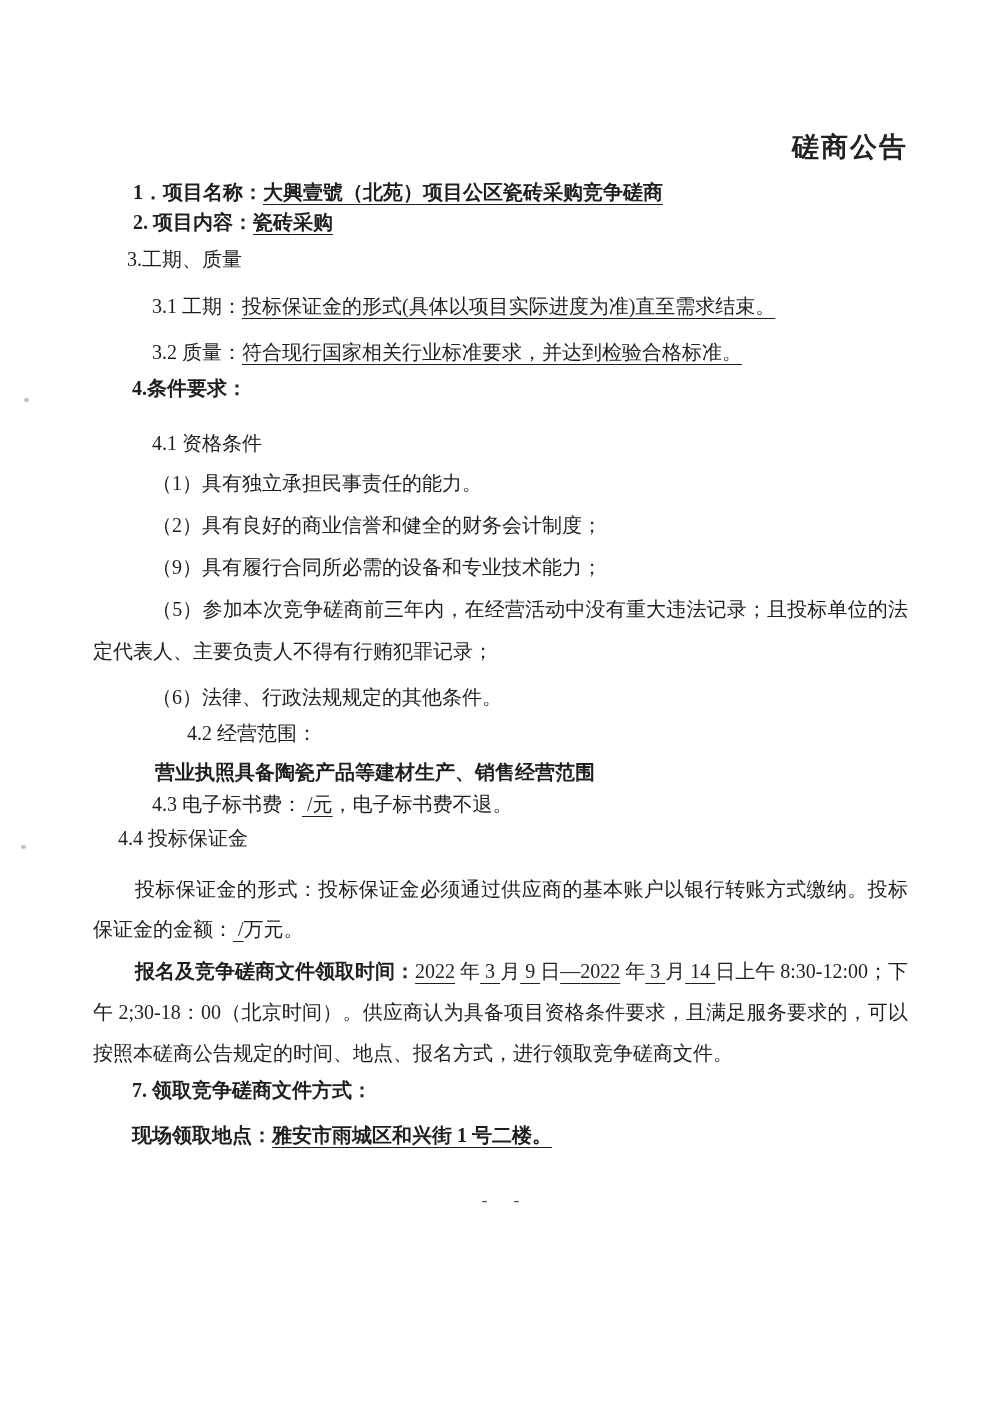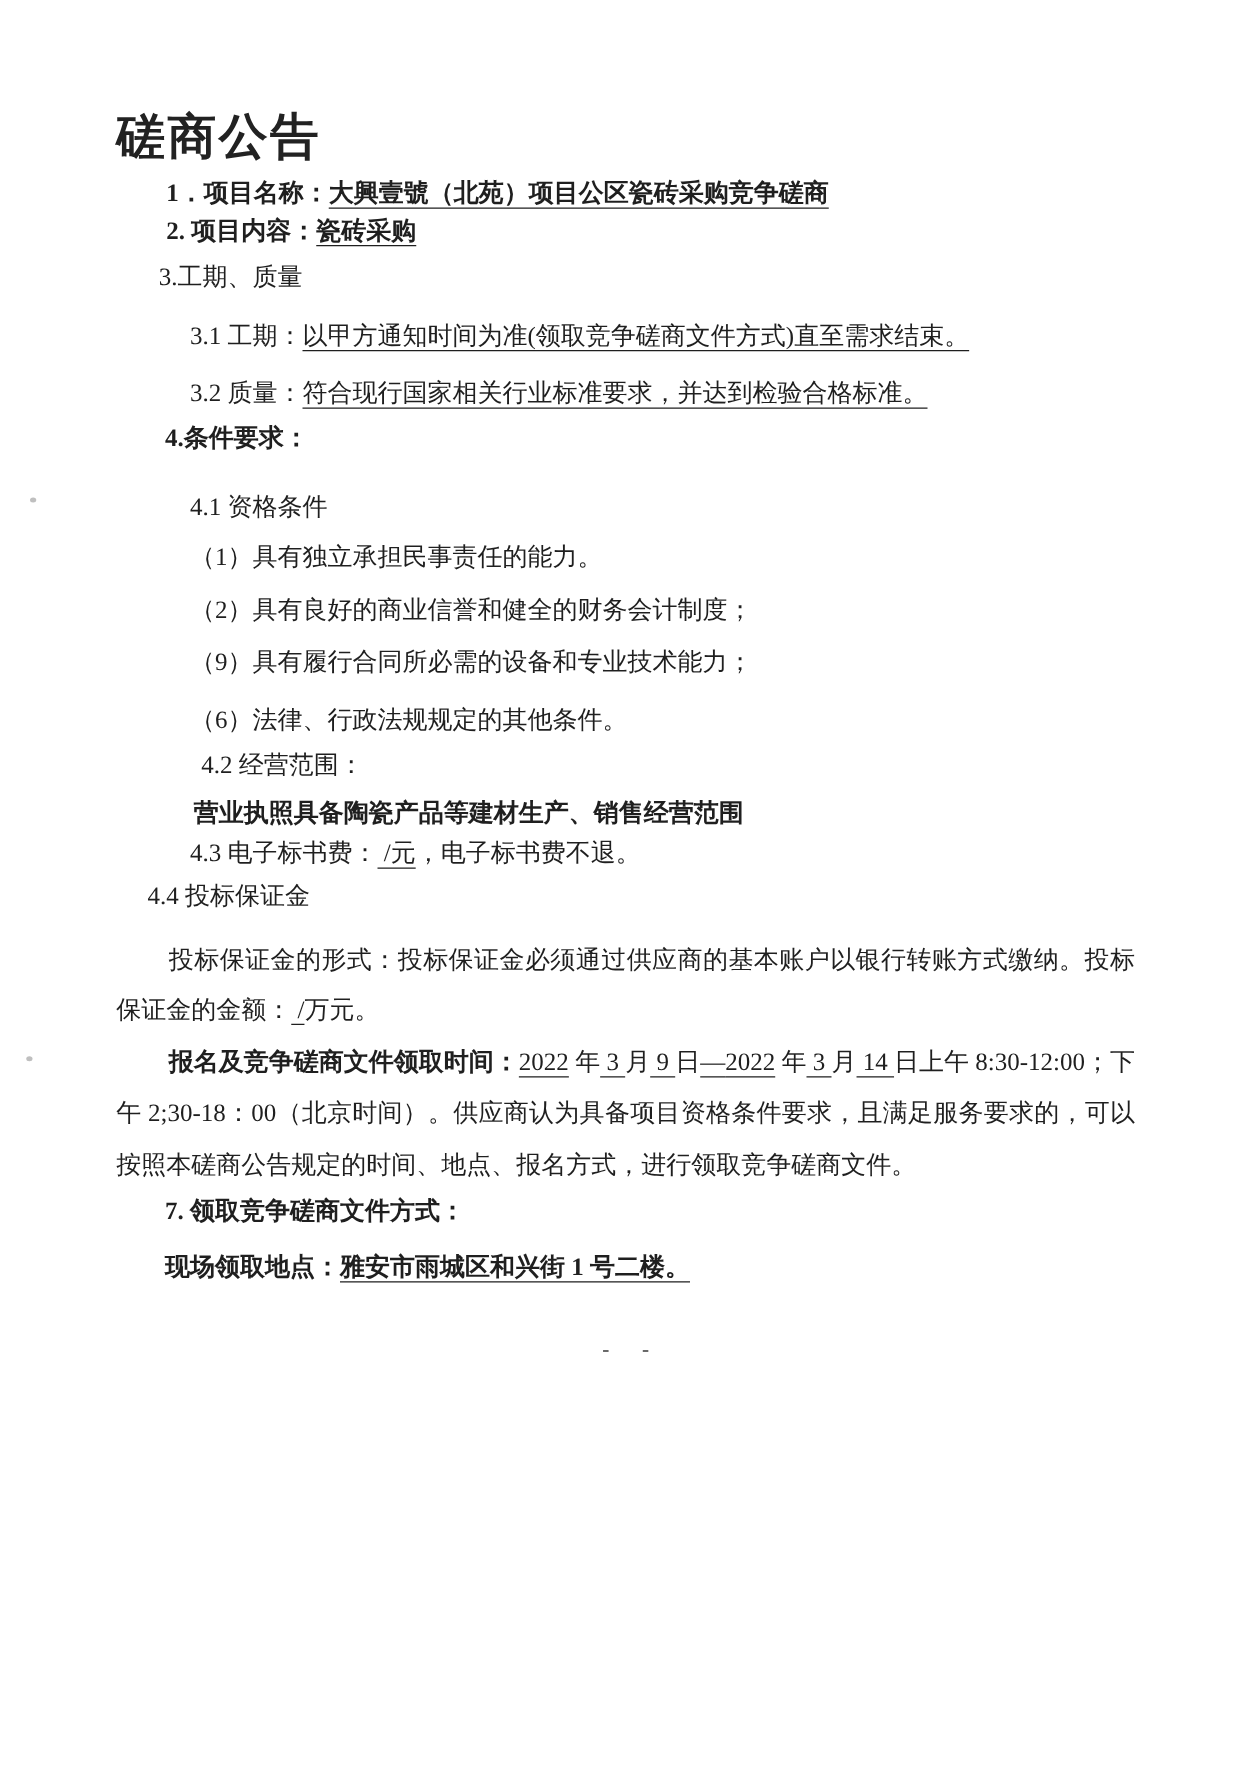--- a/index.html
+++ b/index.html
@@ -11,46 +11,47 @@
     margin: 0 auto;
     background: #ffffff;
     font-family: "Liberation Serif", "DejaVu Serif", serif;
     color: #1f1f1f;
     font-size: 20px;
     overflow: hidden;
   }
   .doc { padding: 88px 92px 0 93px; }
 
   .title {
-    text-align: left;
-    font-size: 39px;
+    text-align: right;
+    font-size: 27px;
     font-weight: bold;
     line-height: 44px;
     letter-spacing: 2px;
     color: #222;
+    margin-top: 37px;
   }
 
   .u  { text-decoration: underline; text-underline-offset: 5px; text-decoration-thickness: 1.2px; }
   .b  { font-weight: bold; }
 
   .intro   { margin-top: 44px; line-height: 30px; text-indent: 42px; text-align: justify; }
 
   .li-item1  { margin-top: 8px; margin-left: 40px; line-height: 30px; }
   .li-item2  { margin-top: 0;  margin-left: 40px; line-height: 30px; }
   .li-item3  { margin-top: 7px;  margin-left: 34px; line-height: 30px; }
   .li-item31 { margin-top: 14px; margin-left: 59px; line-height: 36px; }
   .li-item32 { margin-top: 10px; margin-left: 59px; line-height: 36px; }
   .li-item4  { margin-top: 3px;  margin-left: 39px; line-height: 30px; }
   .li-item41 { margin-top: 25px; margin-left: 59px; line-height: 30px; }
 
   .cond { line-height: 42px; text-indent: 59px; text-align: justify; }
   .cond-first { margin-top: 4px; }
   .cond-last  { margin-top: 4px; }
 
-  .li-item42  { margin-left: 68px; line-height: 30px; font-family: Liberation Serif, serif; }
+  .li-item42  { margin-left: 94px; line-height: 30px; font-family: Liberation Serif, serif; }
   .li-item42v { margin-top: 9px; margin-left: 62px; line-height: 30px; }
   .li-item43  { margin-top: 0; margin-left: 59px; line-height: 34px; }
   .li-item44  { margin-top: 2px; margin-left: 25px; line-height: 30px; }
 
   .deposit  { margin-top: 16px; line-height: 40px; text-indent: 42px; text-align: justify; }
   .schedule { margin-top: 2px; line-height: 41px; text-indent: 42px; text-align: justify; }
 
   .li-item5   { margin-top: 1px; margin-left: 39px; line-height: 30px; }
   .li-pickup  { margin-top: 14px; margin-left: 39px; line-height: 32px; }
 
@@ -84,31 +85,32 @@
 
     <h1 class="title">磋商公告</h1>
 
 
     <p class="li-item1"><span class="b">1．项目名称：</span><span class="b u">大興壹號（北苑）项目公区瓷砖采购竞争磋商</span></p>
 
     <p class="li-item2"><span class="b">2. 项目内容：</span><span class="b u">瓷砖采购</span></p>
 
     <p class="li-item3"><span>3.工期、质量</span></p>
 
-    <p class="li-item31"><span>3.1 工期：</span><span class="u">以甲方通知时间为准(领取竞争磋商文件方式)直至需求结束。</span></p>
+    <p class="li-item31"><span>3.1 工期：</span><span class="u">投标保证金的形式(具体以项目实际进度为准)直至需求结束。</span></p>
 
     <p class="li-item32"><span>3.2 质量：</span><span class="u">符合现行国家相关行业标准要求，并达到检验合格标准。</span></p>
 
     <p class="li-item4"><span class="b">4.条件要求：</span></p>
 
     <p class="li-item41"><span>4.1 资格条件</span></p>
 
     <p class="cond cond-first">（1）具有独立承担民事责任的能力。</p>
     <p class="cond">（2）具有良好的商业信誉和健全的财务会计制度；</p>
     <p class="cond">（9）具有履行合同所必需的设备和专业技术能力；</p>
+    <p class="cond">（5）参加本次竞争磋商前三年内，在经营活动中没有重大违法记录；且投标单位的法定代表人、主要负责人不得有行贿犯罪记录；</p>
     <p class="cond cond-last">（6）法律、行政法规规定的其他条件。</p>
 
     <p class="li-item42"><span>4.2 经营范围：</span></p>
 
     <p class="li-item42v"><span class="b">营业执照具备陶瓷产品等建材生产、销售经营范围</span></p>
 
     <p class="li-item43"><span>4.3 电子标书费：</span><span class="u"> /元</span><span>，电子标书费不退。</span></p>
 
     <p class="li-item44"><span>4.4 投标保证金</span></p>
 

